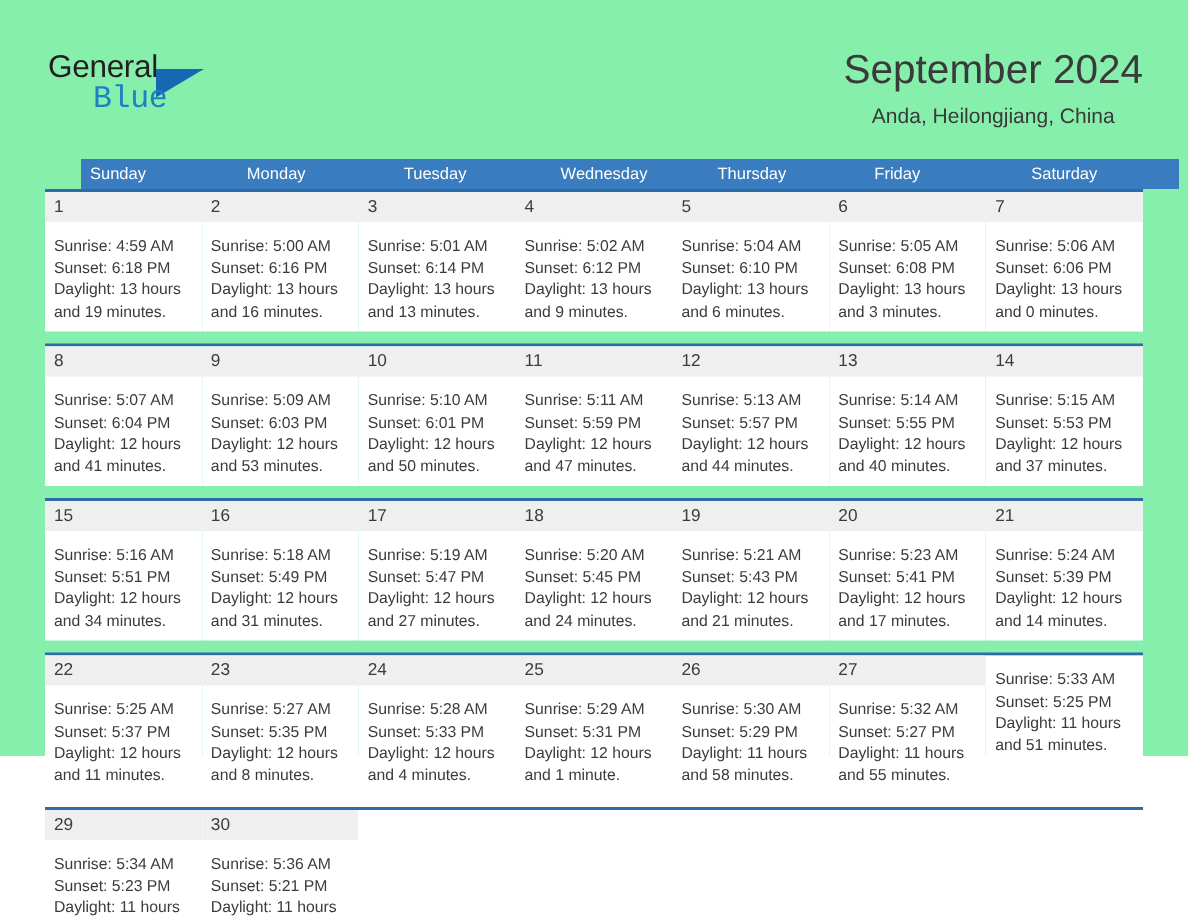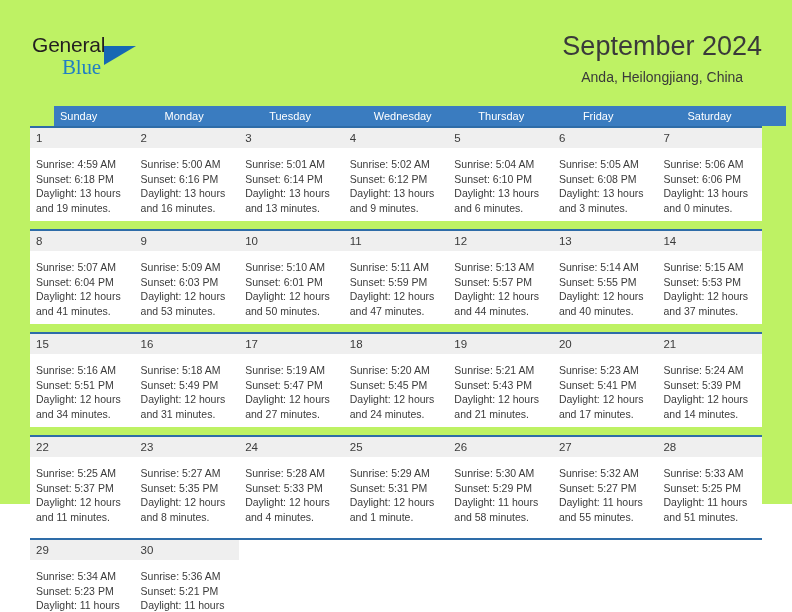--- a/index.html
+++ b/index.html
@@ -9,21 +9,21 @@
     height: 612px;
     background: #ffffff;
     font-family: "Liberation Sans", sans-serif;
     overflow: hidden;
   }
 
   .page {
     position: relative;
     width: 792px;
     height: 504px;
-    background: #bef264;
+    background: #86efac;
   }
 
   
   .header {
     position: absolute;
     top: 33px;
     left: 30px;
     right: 30px;
     height: 62px;
   }
@@ -46,21 +46,21 @@
     font-family: "Liberation Sans", sans-serif;
   }
   .brand-blue {
     position: absolute;
     left: 30px;
     top: 22px;
     font-size: 21px;
     color: #1f7fc4;
     letter-spacing: -0.2px;
     line-height: 24px;
-    font-family: Liberation Serif, serif;
+    font-family: Liberation Mono, monospace;
   }
   .brand-triangle {
     position: absolute;
     left: 72px;
     top: 13px;
     width: 0;
     height: 0;
     border-left: 32px solid #1668b3;
     border-bottom: 19px solid transparent;
   }
@@ -429,21 +429,20 @@
           <div class="day-cell filled">
             <div class="daynum">27</div>
             <div class="day-body">
               <div class="day-line">Sunrise: 5:32 AM</div>
               <div class="day-line">Sunset: 5:27 PM</div>
               <div class="day-line">Daylight: 11 hours</div>
               <div class="day-line">and 55 minutes.</div>
             </div>
           </div>
           <div class="day-cell filled">
-            <div class="daynum">28</div>
             <div class="day-body">
               <div class="day-line">Sunrise: 5:33 AM</div>
               <div class="day-line">Sunset: 5:25 PM</div>
               <div class="day-line">Daylight: 11 hours</div>
               <div class="day-line">and 51 minutes.</div>
             </div>
           </div>
         </div>
         <div class="week-row">
           <div class="day-cell filled">

